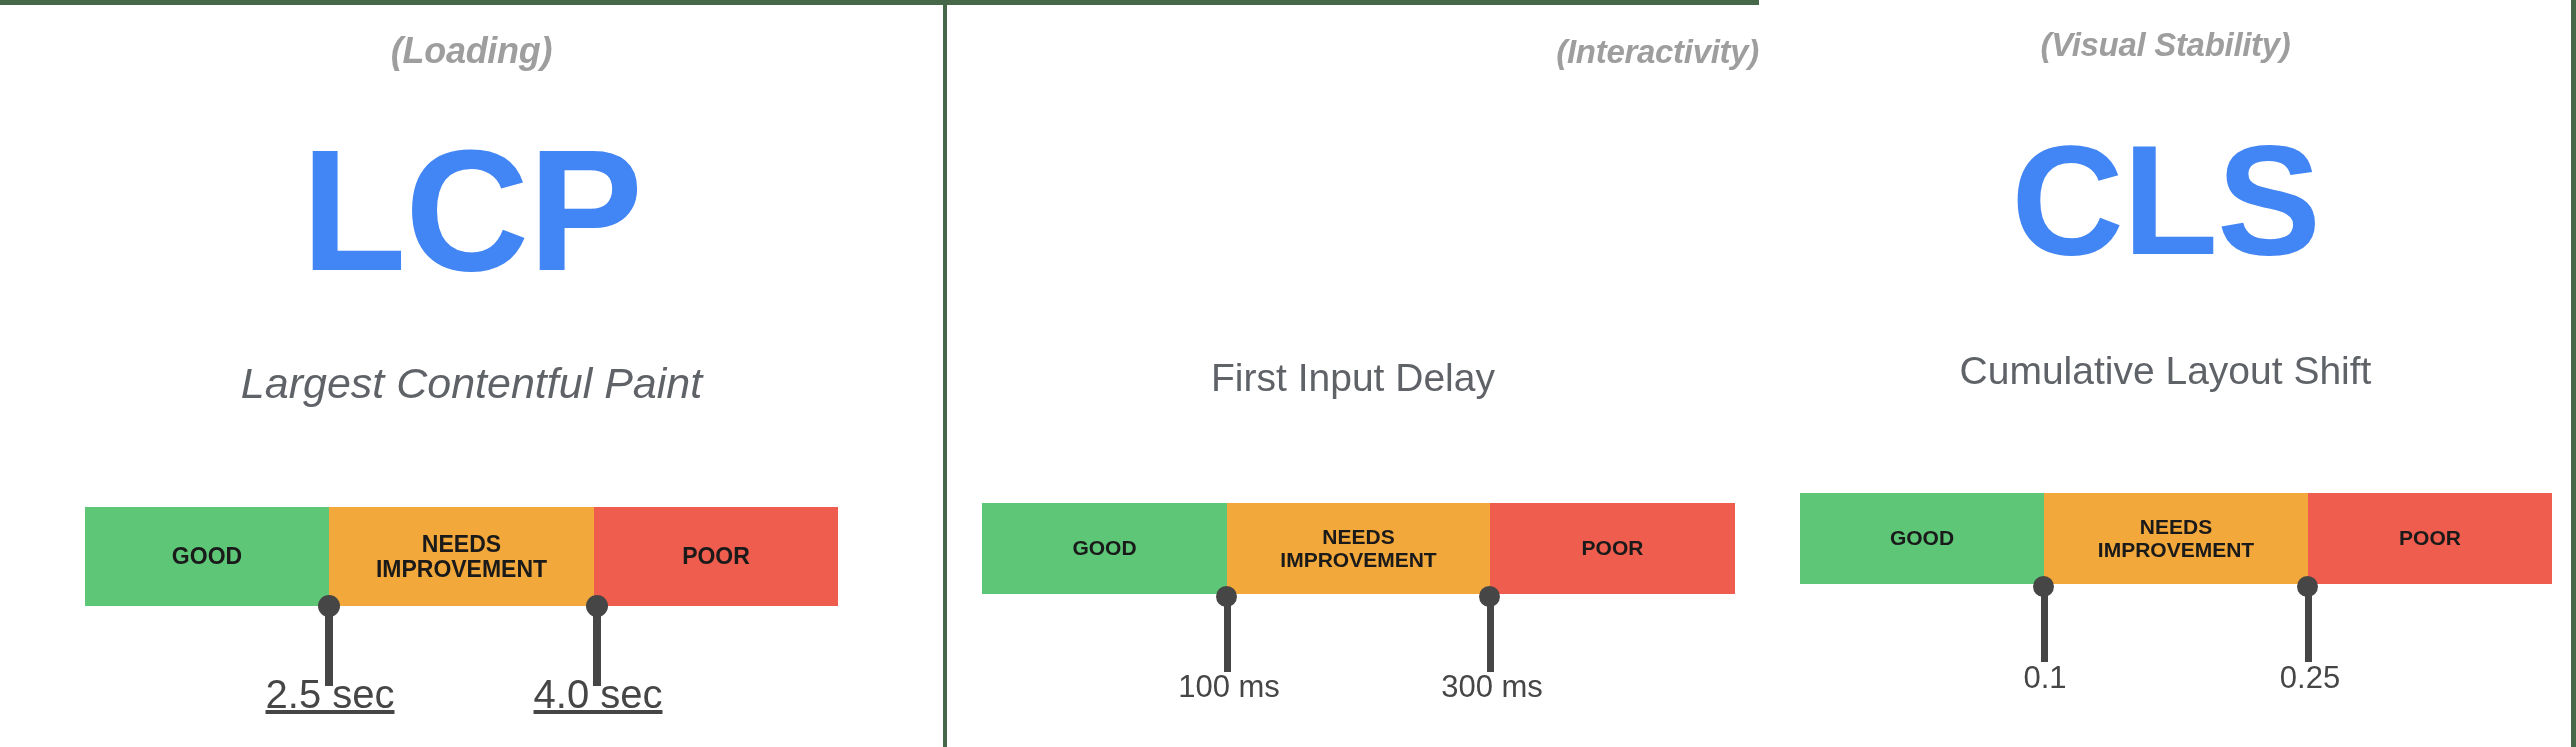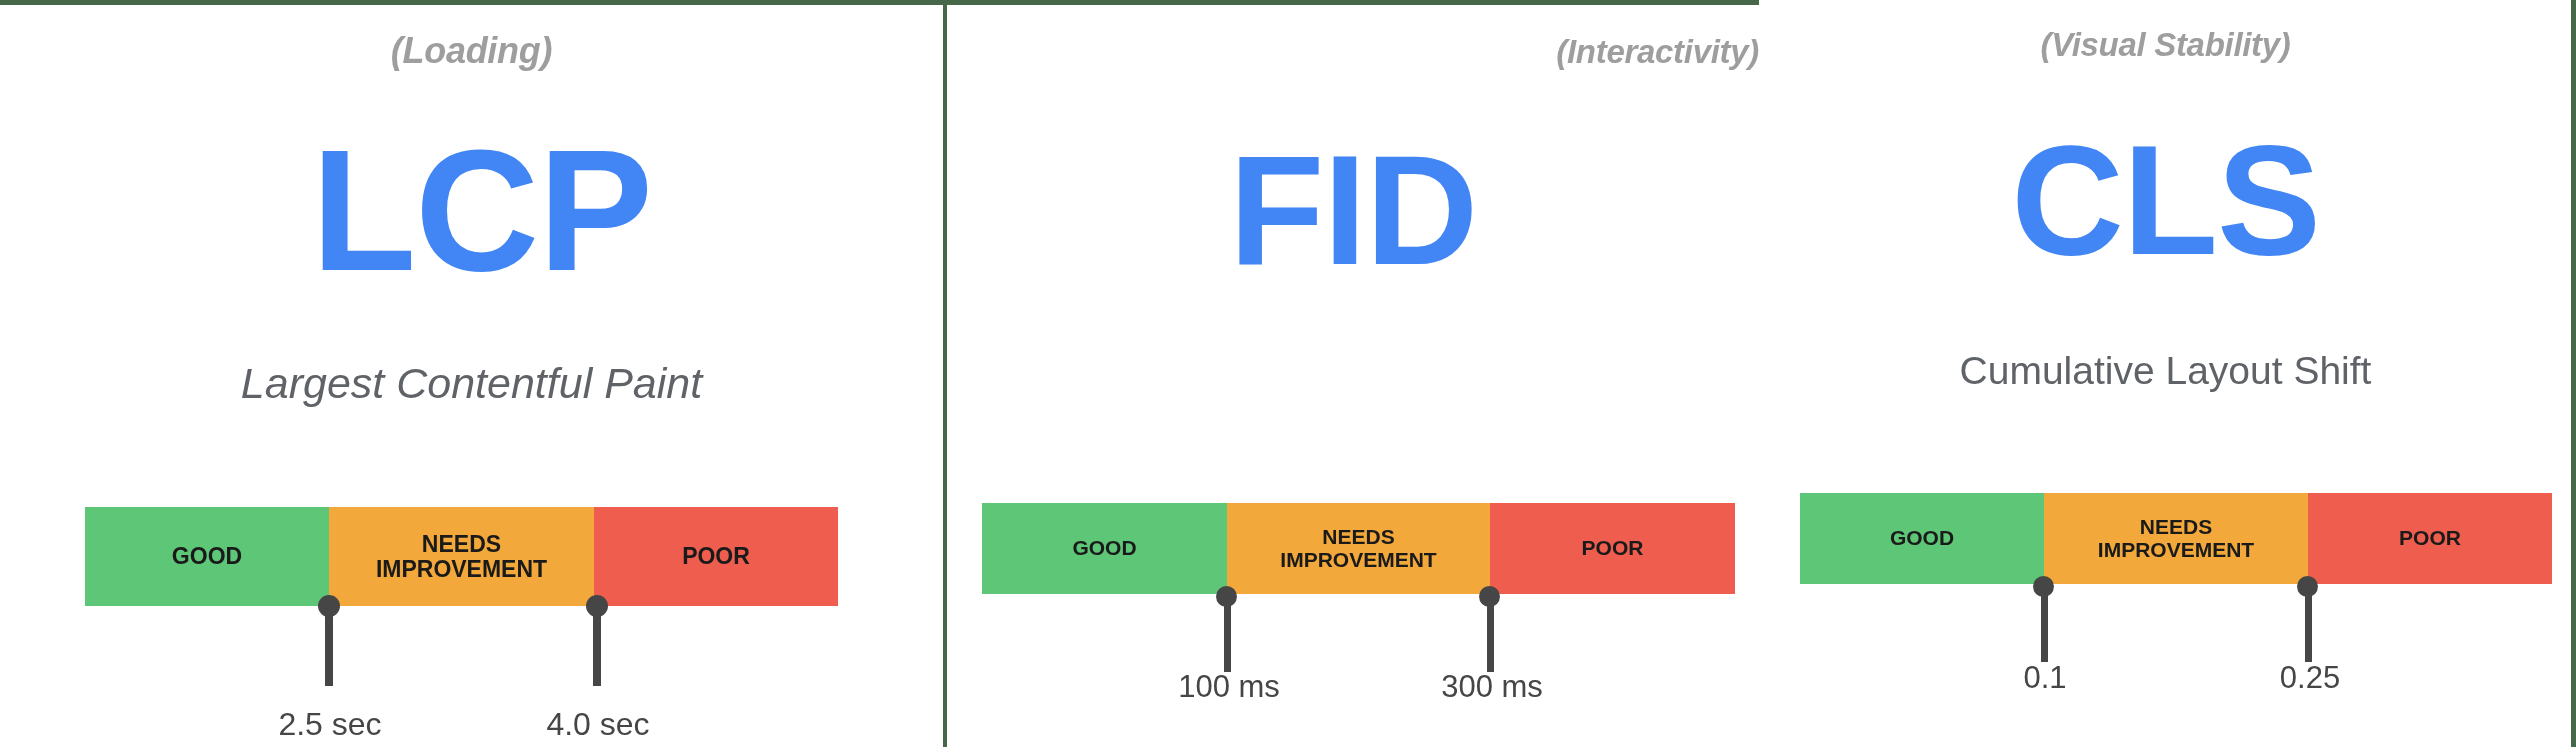--- a/index.html
+++ b/index.html
@@ -83,21 +83,21 @@
     left: 0;
     width: 100%;
     text-align: center;
     font-weight: 400;
     color: #5f6368;
     white-space: nowrap;
   }
 
   
   .panel-1 .category { top: 30px;  font-size: 36px; }
-  .panel-1 .acronym  { top: 124px; font-size: 172px; padding-left: 10px; }
+  .panel-1 .acronym  { top: 124px; font-size: 172px; }
   .panel-1 .fullname { top: 359px; font-size: 43px; font-style: italic; }
 
   
   .panel-2 .category { top: 33px;  font-size: 33px; text-align: right; }
   .panel-2 .acronym  { top: 132px; font-size: 156px; }
   .panel-2 .fullname { top: 356px; font-size: 39px; }
 
   
   .panel-3 .category { top: 26.4px;  font-size: 33px; }
   .panel-3 .acronym  { top: 122px; font-size: 156px; }
@@ -149,21 +149,21 @@
   
   .panel-1 .bar { left: 85px; top: 507px; width: 753px; height: 99px; }
   .panel-1 .seg { font-size: 23px; }
   .panel-1 .seg-good  { width: 244px; }
   .panel-1 .seg-needs { width: 265px; }
   .panel-1 .seg-poor  { width: 244px; }
   .panel-1 .m1 { left: 329px; top: 595px; }
   .panel-1 .m2 { left: 597px; top: 595px; }
   .panel-1 .marker .head { width: 22.4px; height: 22.4px; left: -11.2px; top: 0; }
   .panel-1 .marker .stem { width: 7.5px; left: -3.7px; top: 17px; height: 74px; }
-  .panel-1 .tick-label { font-size: 32px; top: 706px; }
+  .panel-1 .tick-label { font-size: 40px; top: 672px; text-decoration: underline; }
 
   
   .panel-2 .bar { left: 35px; top: 503px; width: 753px; height: 91px; }
   .panel-2 .seg { font-size: 21px; }
   .panel-2 .seg-good  { width: 245px; }
   .panel-2 .seg-needs { width: 263px; }
   .panel-2 .seg-poor  { width: 245px; }
   .panel-2 .m1 { left: 280px; top: 586px; }
   .panel-2 .m2 { left: 543px; top: 586px; }
   .panel-2 .marker .head { width: 21px; height: 21px; left: -10.6px; top: 0; }
@@ -215,21 +215,21 @@
       <div class="head"></div>
       <div class="stem"></div>
     </div>
 
     <div class="tick-label" style="left:330px">2.5 sec</div>
     <div class="tick-label" style="left:598px">4.0 sec</div>
   </div>
 
   <div class="panel panel-2">
     <div class="category">(Interactivity)</div>
-    <div class="acronym">FID</div>
+    <div class="fullname">First Input Delay</div>
 
     <div class="bar">
       <div class="seg seg-good">GOOD</div>
       <div class="seg seg-needs">
         <span>
           <span>NEEDS</span><br>
           <span>IMPROVEMENT</span>
         </span>
       </div>
       <div class="seg seg-poor">POOR</div>

